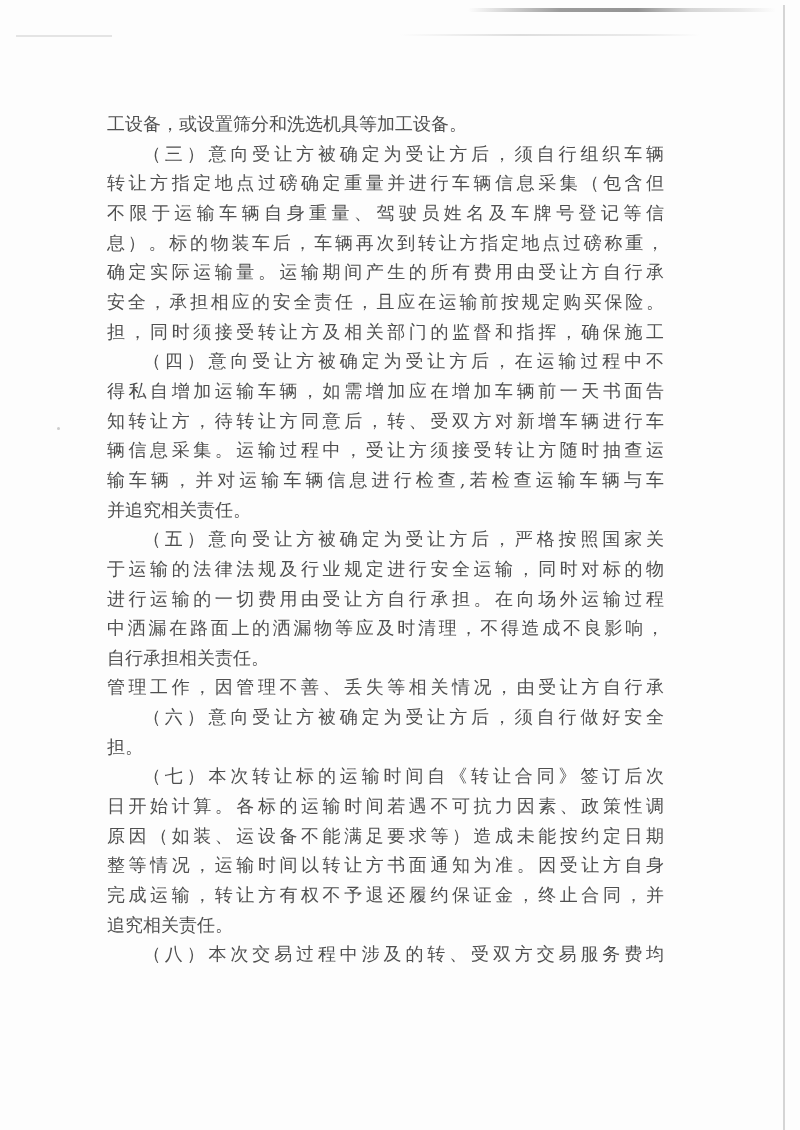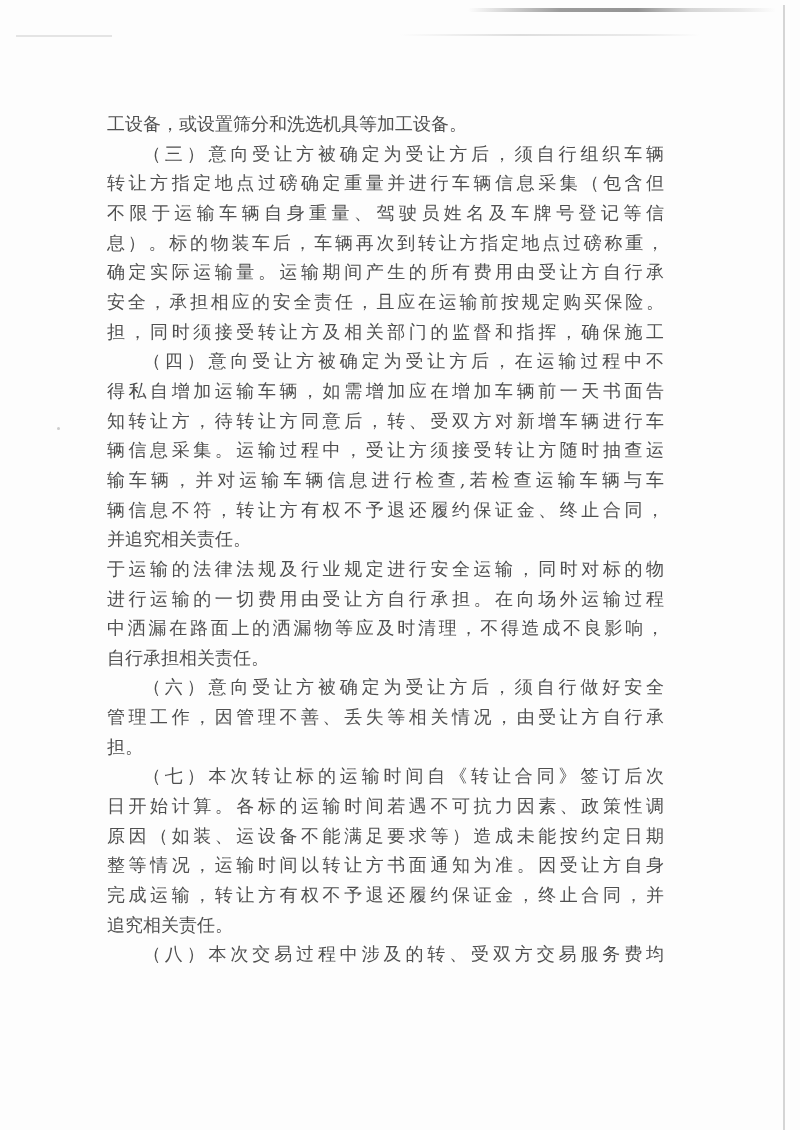--- a/index.html
+++ b/index.html
@@ -90,28 +90,28 @@
       <div class="line justify">不限于运输车辆自身重量、驾驶员姓名及车牌号登记等信</div>
       <div class="line justify">息）。标的物装车后，车辆再次到转让方指定地点过磅称重，</div>
       <div class="line justify">确定实际运输量。运输期间产生的所有费用由受让方自行承</div>
       <div class="line justify">安全，承担相应的安全责任，且应在运输前按规定购买保险。</div>
       <div class="line justify">担，同时须接受转让方及相关部门的监督和指挥，确保施工</div>
       <div class="line justify indent">（四）意向受让方被确定为受让方后，在运输过程中不</div>
       <div class="line justify">得私自增加运输车辆，如需增加应在增加车辆前一天书面告</div>
       <div class="line justify">知转让方，待转让方同意后，转、受双方对新增车辆进行车</div>
       <div class="line justify">辆信息采集。运输过程中，受让方须接受转让方随时抽查运</div>
       <div class="line justify">输车辆，并对运输车辆信息进行检查,若检查运输车辆与车</div>
-      <div class="line justify">辆信息不符，转让方有权不予退还履约保证金、终止合同，</div>
       <div class="line">并追究相关责任。</div>
+      <div class="line justify indent">（五）意向受让方被确定为受让方后，严格按照国家关</div>
       <div class="line justify">于运输的法律法规及行业规定进行安全运输，同时对标的物</div>
       <div class="line justify">进行运输的一切费用由受让方自行承担。在向场外运输过程</div>
       <div class="line justify">中洒漏在路面上的洒漏物等应及时清理，不得造成不良影响，</div>
       <div class="line">自行承担相关责任。</div>
+      <div class="line justify">管理工作，因管理不善、丢失等相关情况，由受让方自行承</div>
       <div class="line justify indent">（六）意向受让方被确定为受让方后，须自行做好安全</div>
-      <div class="line justify">管理工作，因管理不善、丢失等相关情况，由受让方自行承</div>
       <div class="line">担。</div>
       <div class="line justify indent">（七）本次转让标的运输时间自《转让合同》签订后次</div>
       <div class="line justify">日开始计算。各标的运输时间若遇不可抗力因素、政策性调</div>
       <div class="line justify">原因（如装、运设备不能满足要求等）造成未能按约定日期</div>
       <div class="line justify">整等情况，运输时间以转让方书面通知为准。因受让方自身</div>
       <div class="line justify">完成运输，转让方有权不予退还履约保证金，终止合同，并</div>
       <div class="line">追究相关责任。</div>
       <div class="line justify indent">（八）本次交易过程中涉及的转、受双方交易服务费均</div>
     </div>
 </div>

